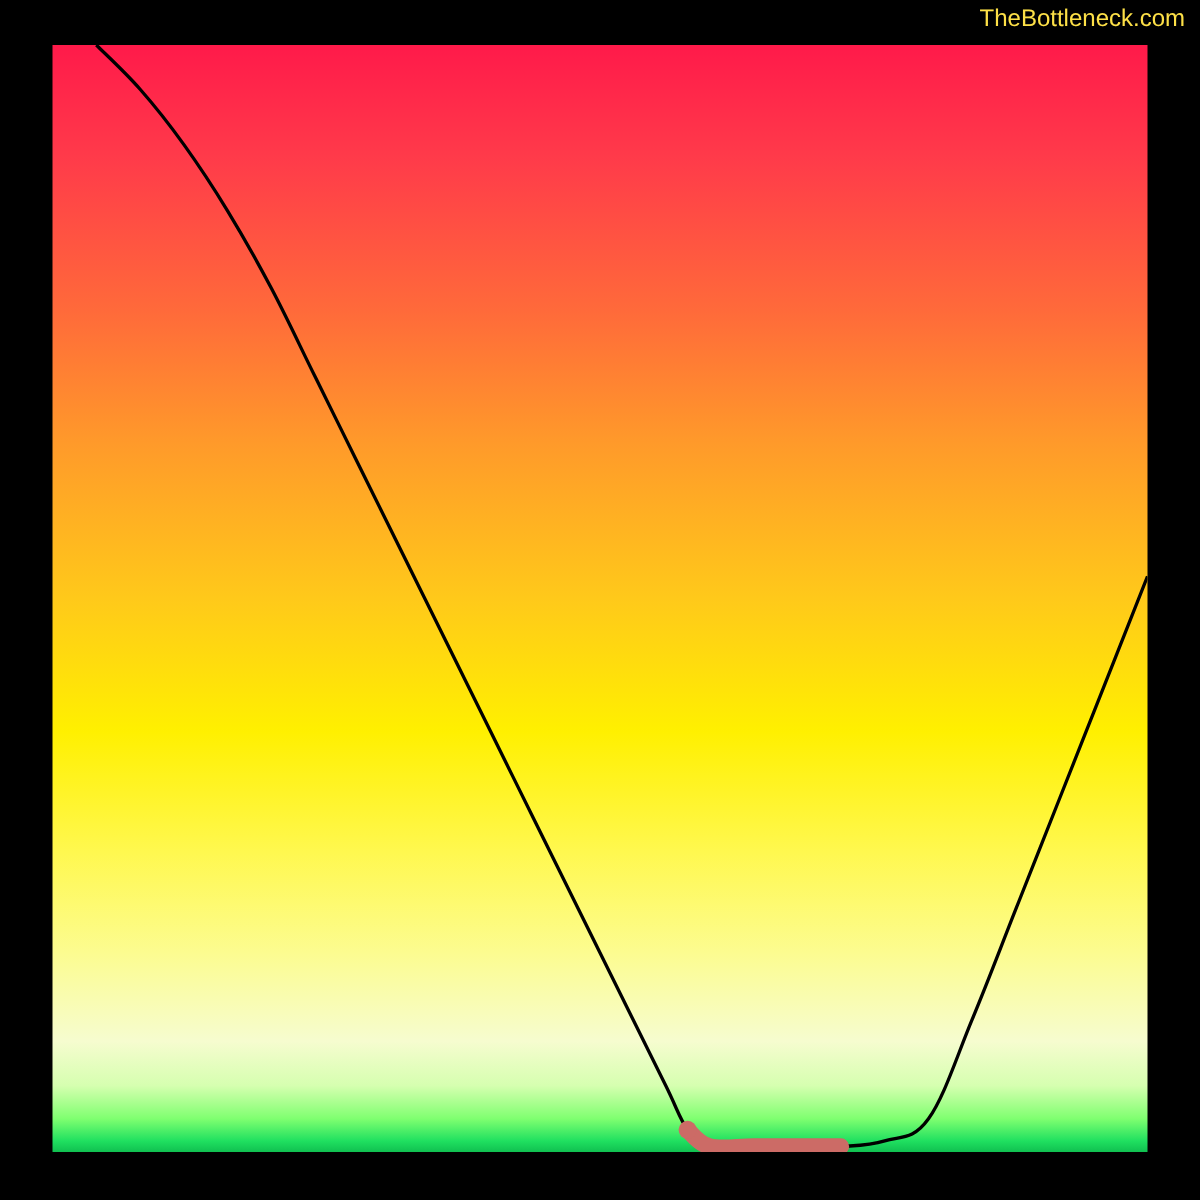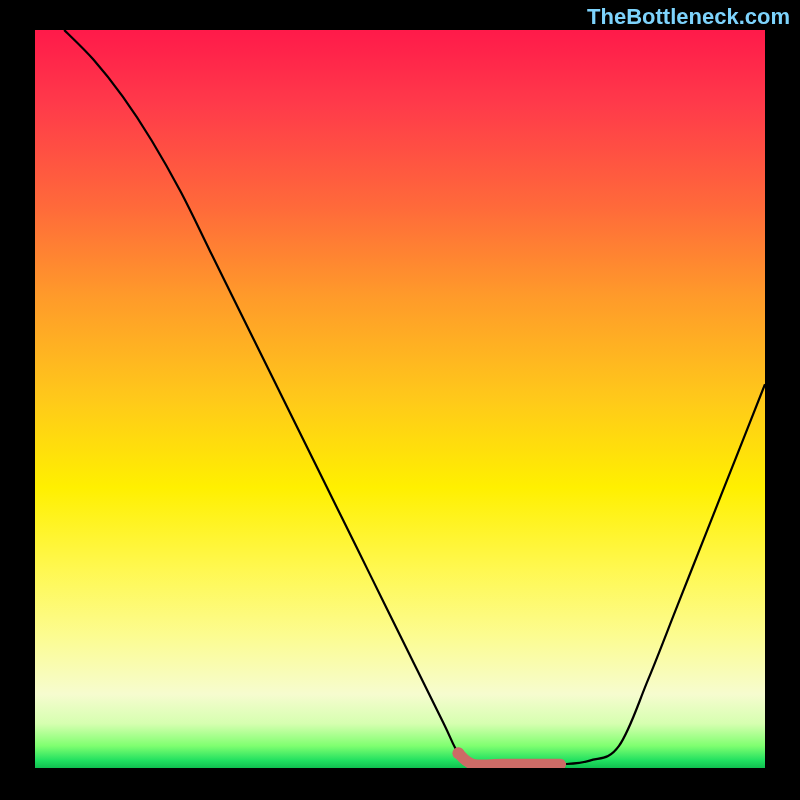--- a/index.html
+++ b/index.html
@@ -1,23 +1,23 @@
 <!DOCTYPE html>
 <html><head>
 <meta charset="utf-8">
 <style>
   * { margin: 0; padding: 0; box-sizing: border-box; }
   body { width: 800px; height: 800px; background: #000; position: relative; font-family: Arial, sans-serif; }
   .attribution {
     position: absolute;
     top: 4px;
     right: 10px;
-    color: #7dd3fc;
-    font-size: 22px;
-    font-weight: 700;
+    color: #fde047;
+    font-size: 16px;
+    font-weight: 400;
     z-index: 10;
   }
   .plot-area {
     position: absolute;
     left: 35px;
     top: 30px;
     width: 730px;
     height: 738px;
   }
   .gradient-bg {

